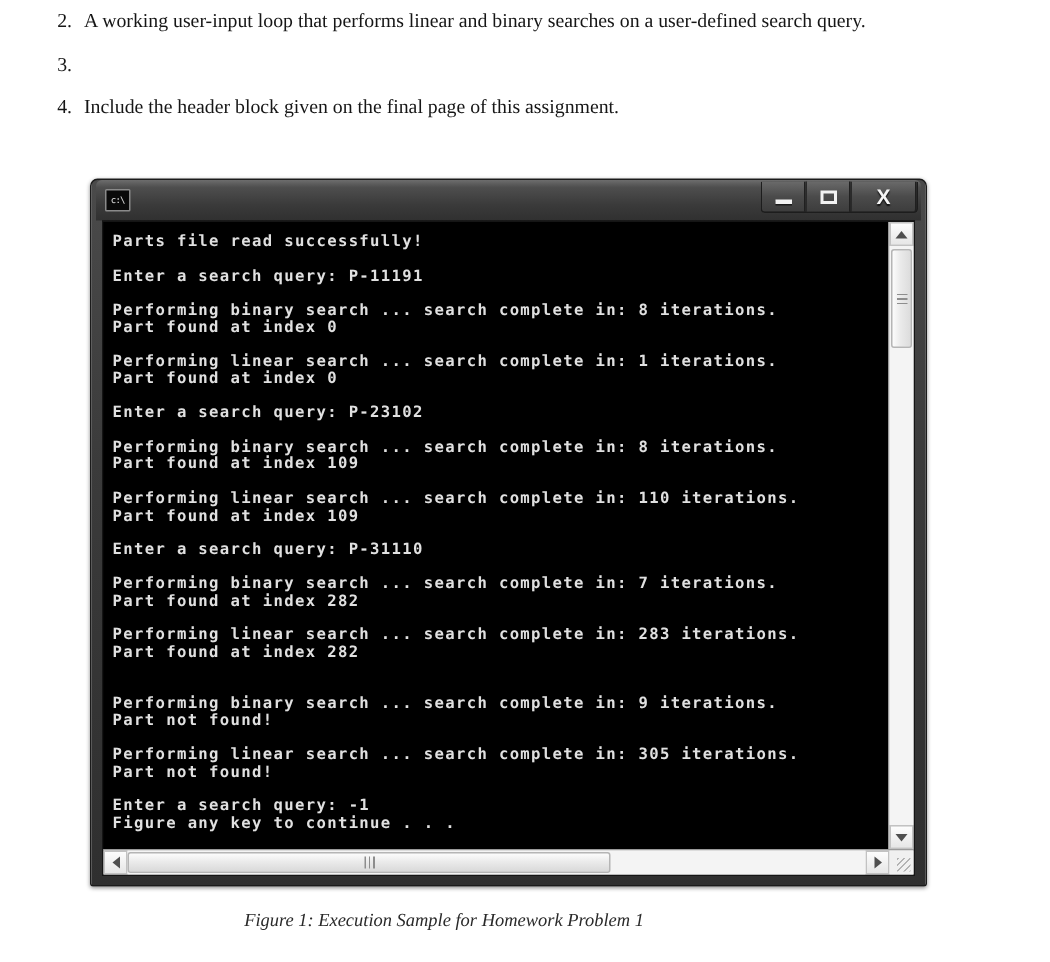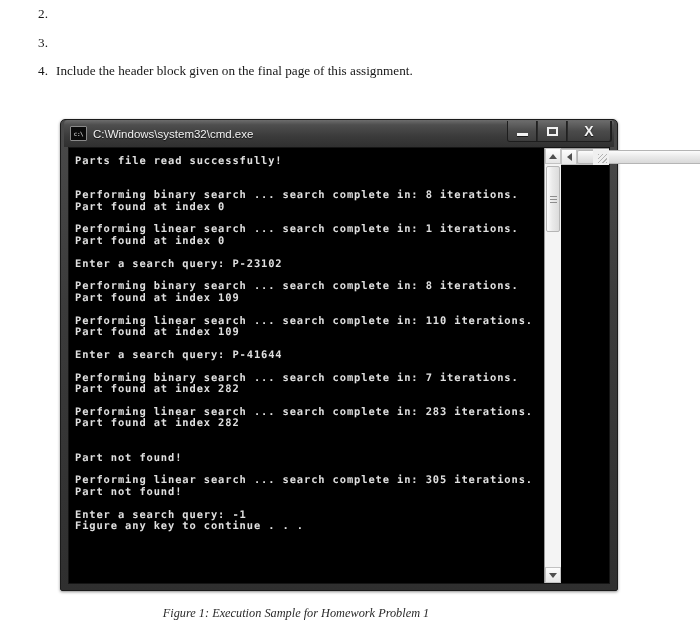--- a/index.html
+++ b/index.html
@@ -157,21 +157,21 @@
   }
 
   .client {
     position: absolute;
     left: 4px; right: 4px;
     top: 27px; bottom: 3px;
     background: #000;
     border: 1px solid #151515;
     box-sizing: border-box;
     display: flex;
-    flex-direction: row;
+    flex-direction: column;
   }
   .console-row {
     flex: 1 1 auto;
     display: flex;
     min-height: 0;
   }
   .console {
     flex: 1 1 auto;
     background: #000;
     overflow: hidden;
@@ -312,39 +312,39 @@
     font-size: 12.3px;
     color: #2a2a2a;
   }
 </style>
 </head>
 <body>
 
 <div class="doc">
   <div class="list-item item-2">
     <div class="li-num">2.</div>
+    <div class="li-text">A working user-input loop that performs linear and binary searches on a user-defined search query.</div>
   </div>
   <div class="list-item item-3">
     <div class="li-num">3.</div>
   </div>
   <div class="list-item item-4">
     <div class="li-num">4.</div>
     <div class="li-text">Include the header block given on the final page of this assignment.</div>
   </div>
 </div>
 
 <div class="window">
   <div class="win-inner">
 
     <div class="titlebar">
       <div class="title-left">
         <span class="cmd-icon">
           <span>c:\</span>
         </span>
-        <span class="title-text">C:\Windows\system32\cmd.exe</span>
       </div>
 
       <div class="win-buttons">
         <div class="win-btn">
           <i class="glyph-min"></i>
         </div>
         <div class="win-btn">
           <i class="glyph-max"></i>
         </div>
         <div class="win-btn close">
@@ -352,44 +352,46 @@
         </div>
       </div>
     </div>
 
     <div class="client">
 
       <div class="console-row">
         <div class="console" id="console-output">
             <div class="cline">Parts file read successfully!</div>
             <div class="cline blank">&nbsp;</div>
+            <div class="cline">Enter a search query: P-11191</div>
             <div class="cline blank">&nbsp;</div>
             <div class="cline">Performing binary search ... search complete in: 8 iterations.</div>
             <div class="cline">Part found at index 0</div>
             <div class="cline blank">&nbsp;</div>
             <div class="cline">Performing linear search ... search complete in: 1 iterations.</div>
             <div class="cline">Part found at index 0</div>
             <div class="cline blank">&nbsp;</div>
             <div class="cline">Enter a search query: P-23102</div>
             <div class="cline blank">&nbsp;</div>
             <div class="cline">Performing binary search ... search complete in: 8 iterations.</div>
             <div class="cline">Part found at index 109</div>
             <div class="cline blank">&nbsp;</div>
             <div class="cline">Performing linear search ... search complete in: 110 iterations.</div>
             <div class="cline">Part found at index 109</div>
             <div class="cline blank">&nbsp;</div>
-            <div class="cline">Enter a search query: P-41644</div>
+            <div class="cline">Enter a search query: P-31110</div>
             <div class="cline blank">&nbsp;</div>
             <div class="cline">Performing binary search ... search complete in: 7 iterations.</div>
             <div class="cline">Part found at index 282</div>
             <div class="cline blank">&nbsp;</div>
             <div class="cline">Performing linear search ... search complete in: 283 iterations.</div>
             <div class="cline">Part found at index 282</div>
             <div class="cline blank">&nbsp;</div>
             <div class="cline blank">&nbsp;</div>
+            <div class="cline">Performing binary search ... search complete in: 9 iterations.</div>
             <div class="cline">Part not found!</div>
             <div class="cline blank">&nbsp;</div>
             <div class="cline">Performing linear search ... search complete in: 305 iterations.</div>
             <div class="cline">Part not found!</div>
             <div class="cline blank">&nbsp;</div>
             <div class="cline">Enter a search query: -1</div>
             <div class="cline">Figure any key to continue . . .</div>
           </div>
 
         <div class="vscroll">

